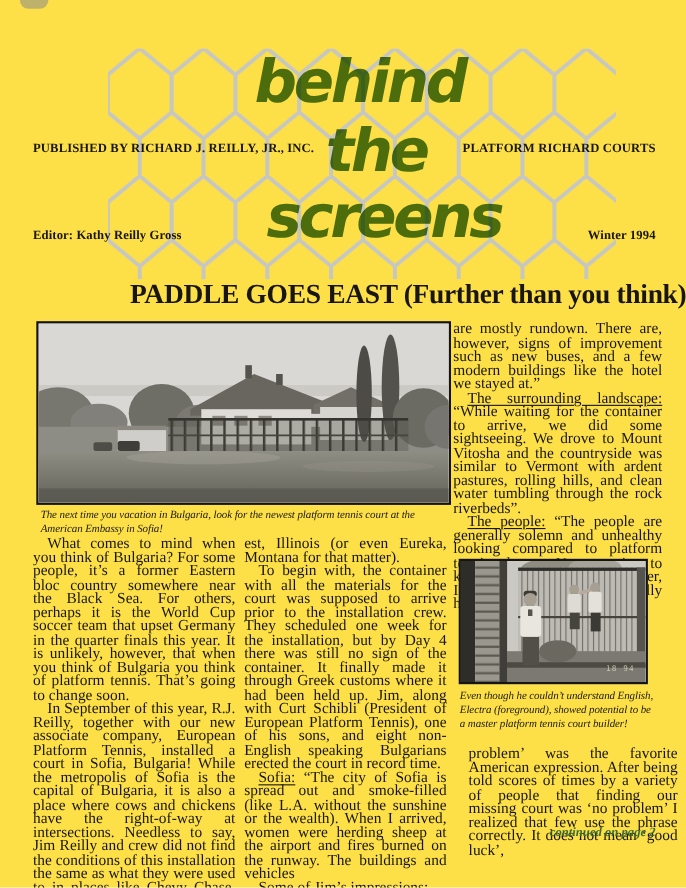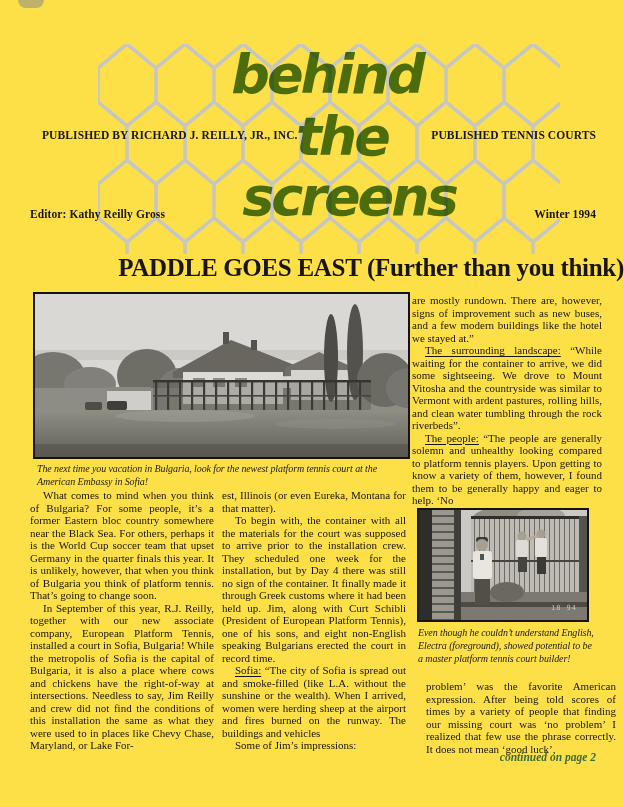--- a/index.html
+++ b/index.html
@@ -12,21 +12,21 @@
   .logo{
     position:absolute;left:185px;top:46px;width:300px;text-align:center;
     font-family:"DejaVu Sans", sans-serif;font-style:italic;font-weight:800;
     font-size:54px;line-height:58px;letter-spacing:-3px;
     mix-blend-mode:multiply;
   }
   .logo-l1{transform:translateX(-8px);}
   .logo-l2{transform:translateX(7px);margin-top:4px;}
   .logo-l3{transform:translateX(14px);margin-top:2px;}
   .mast-line{position:absolute;font-weight:bold;font-size:11.5px;line-height:13px;letter-spacing:.1px;}
-  .pub-line{left:42px;top:129px;font-family:Liberation Serif, serif;}
+  .pub-line{left:30px;top:129px;font-family:Liberation Serif, serif;}
   .cat-line{right:28px;top:129px;text-align:right;}
   .editor-line{left:30px;top:208px;}
   .issue-line{right:28px;top:208px;text-align:right;}
   
   .headline{
     position:absolute;left:0;right:0;top:253px;margin:0;text-align:right;
     font-size:25px;line-height:30px;font-weight:bold;letter-spacing:-.3px;
   }
   
   .photo{position:absolute;border:2px solid #17140f;box-sizing:border-box;background:#d9d8d4;overflow:hidden;}
@@ -36,21 +36,21 @@
   .datestamp{
     position:absolute;right:10px;bottom:8px;color:#d8d2be;opacity:.85;
     font-family:"DejaVu Sans Mono", monospace;font-size:7px;letter-spacing:1px;
   }
   .caption{
     position:absolute;font-style:italic;font-size:10px;line-height:13px;color:#1d1a15;letter-spacing:-.1px;
   }
   .caption1{left:37px;top:462px;width:352px;}
   .caption2{left:418px;top:626px;width:178px;}
   
-  .col{position:absolute;font-size:11px;line-height:12.5px;text-align:justify;hyphens:auto;}
+  .col{position:absolute;font-size:14px;line-height:12.5px;text-align:justify;hyphens:auto;}
   .col1{left:30px;top:489px;width:184px;}
   .col2{left:222px;top:489px;width:184px;}
   .col3top{left:412px;top:294px;width:190px;}
   .col3bottom{left:426px;top:680px;width:190px;}
   .col p{margin:0;}
   .indent{text-indent:13px;}
   .lead{text-decoration:underline;text-underline-offset:1.5px;text-decoration-thickness:.9px;}
   .continued{
     position:absolute;left:412px;top:751px;width:184px;text-align:right;
     font-style:italic;font-weight:bold;font-size:11.5px;
@@ -73,21 +73,21 @@
     <rect width="462" height="210" fill="url(#hexpat)"></rect>
   </svg>
 
   <div class="logo" style="color: rgb(77, 124, 42);">
     <div class="logo-l1">behind</div>
     <div class="logo-l2">the</div>
     <div class="logo-l3">screens</div>
   </div>
 
   <div class="mast-line pub-line">PUBLISHED BY RICHARD J. REILLY, JR., INC.</div>
-  <div class="mast-line cat-line">PUBLISHED TENNIS COURTS</div>
+  <div class="mast-line cat-line">PLATFORM RICHARD COURTS</div>
   <div class="mast-line editor-line">Editor: Kathy Reilly Gross</div>
   <div class="mast-line issue-line">Winter 1994</div>
 
   <h1 class="headline">PADDLE GOES EAST (Further than you think)</h1>
 
   <figure class="photo photo1" style="margin:0">
     <svg viewBox="0 0 373 163" preserveAspectRatio="none">
       <defs>
         <linearGradient id="grass1" x1="0" y1="0" x2="0" y2="1">
           <stop offset="0" stop-color="#8f8e84"></stop>

